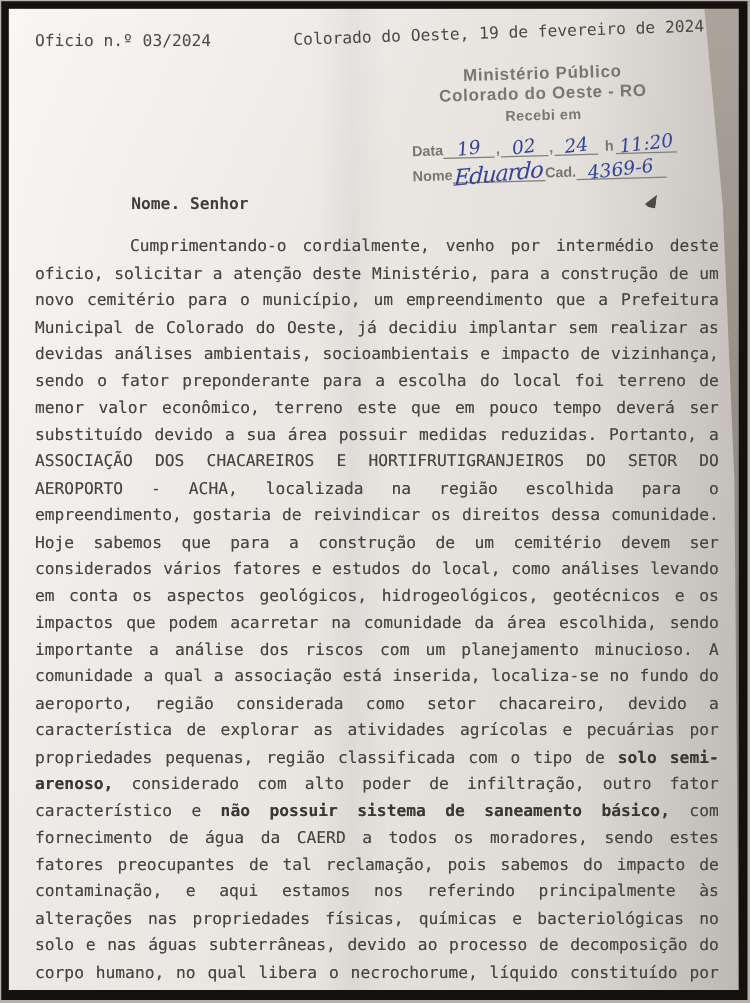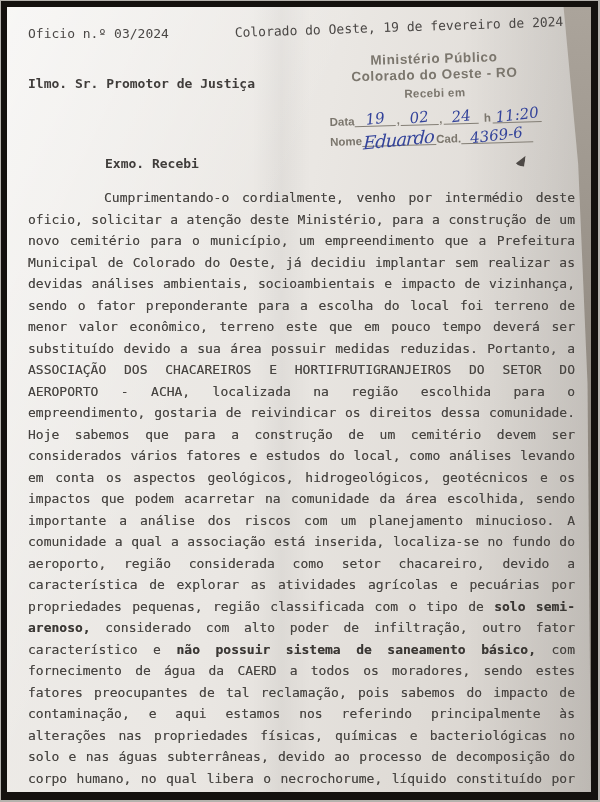--- a/index.html
+++ b/index.html
@@ -78,21 +78,20 @@
 <div class="frame">
   <div class="surface"></div>
 
   <div class="paper">
 
     <div class="typ oficio-number">Oficio n.º 03/2024</div>
 
     <div class="typ date-line">Colorado do Oeste, 19 de fevereiro de 2024.</div>
 
     <div class="typ addressee">
-      <div>Ilmo. Sr. Promotor de Justiça</div>
     </div>
 
     <div class="stamp">
       <div class="org">Ministério Público</div>
       <div class="org">Colorado do Oeste - RO</div>
       <div class="recebi">Recebi em</div>
 
       <div class="stamp-row">
         <span>Data</span>
         <span class="slot" style="width:44px;"><span class="hw hw-num">19</span></span>
@@ -107,18 +106,18 @@
       <div class="stamp-row nome-row">
         <span>Nome</span>
         <span class="slot" style="width:74px;"><span class="hw hw-sig">Eduardo</span></span>
         <span>Cad.</span>
         <span class="slot" style="width:72px;"><span class="hw hw-num">4369-6</span></span>
       </div>
     </div>
 
     <div class="pen-mark"></div>
 
-    <div class="typ salutation">Exmo. Recebi</div>
+    <div class="typ salutation">Nome. Senhor</div>
 
     <p class="body-par"><span>Cumprimentando-o cordialmente, venho por intermédio deste oficio, solicitar a atenção deste Ministério, para a construção de um novo cemitério para o município, um empreendimento que a Prefeitura Municipal de Colorado do Oeste, já decidiu implantar sem realizar as devidas análises ambientais, socioambientais e impacto de vizinhança, sendo o fator preponderante para a escolha do local foi terreno de menor valor econômico, terreno este que em pouco tempo deverá ser substituído devido a sua área possuir medidas reduzidas. Portanto, a ASSOCIAÇÃO DOS CHACAREIROS E HORTIFRUTIGRANJEIROS DO SETOR DO AEROPORTO - ACHA, localizada na região escolhida para o empreendimento, gostaria de reivindicar os direitos dessa comunidade. Hoje sabemos que para a construção de um cemitério devem ser considerados vários fatores e estudos do local, como análises levando em conta os aspectos geológicos, hidrogeológicos, geotécnicos e os impactos que podem acarretar na comunidade da área escolhida, sendo importante a análise dos riscos com um planejamento minucioso. A comunidade a qual a associação está inserida, localiza-se no fundo do aeroporto, região considerada como setor chacareiro, devido a característica de explorar as atividades agrícolas e pecuárias por propriedades pequenas, região classificada com o tipo de </span><b>solo semi-arenoso,</b><span> considerado com alto poder de infiltração, outro fator característico e </span><b>não possuir sistema de saneamento básico,</b><span> com fornecimento de água da CAERD a todos os moradores, sendo estes fatores preocupantes de tal reclamação, pois sabemos do impacto de contaminação, e aqui estamos nos referindo principalmente às alterações nas propriedades físicas, químicas e bacteriológicas no solo e nas águas subterrâneas, devido ao processo de decomposição do corpo humano, no qual libera o necrochorume, líquido constituído por água, substâncias orgânicas, inorgânicas e microrganismos patogênicos. As propriedades</span></p>
 
   </div>
 </div>
 
 </body></html>

